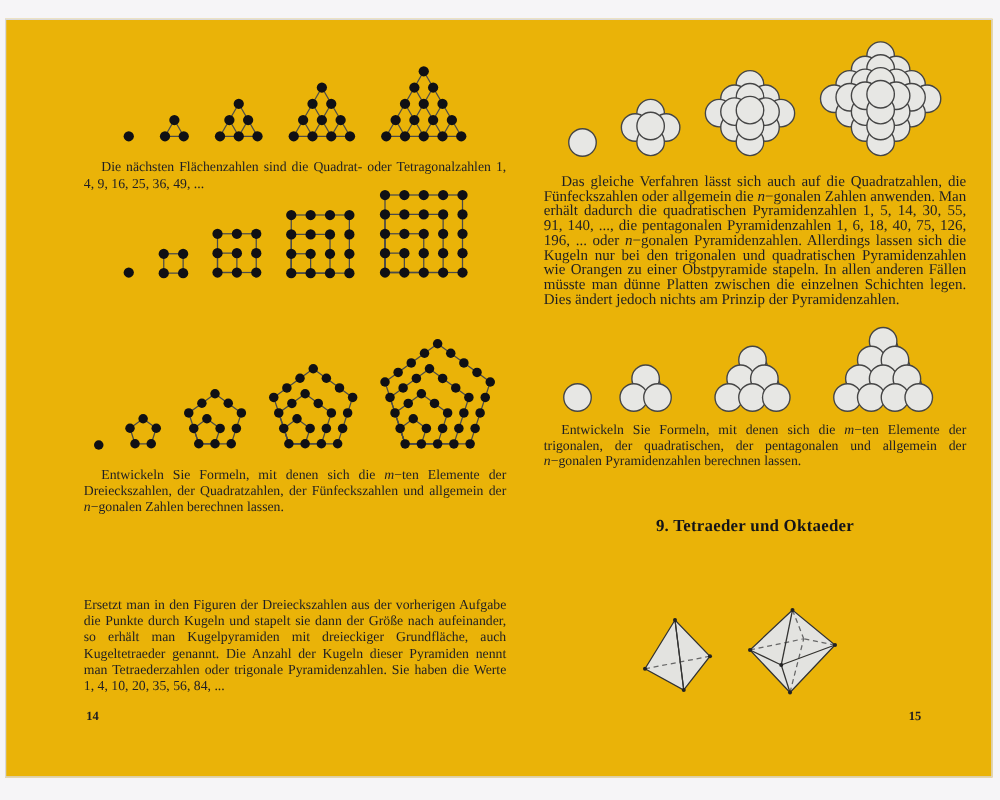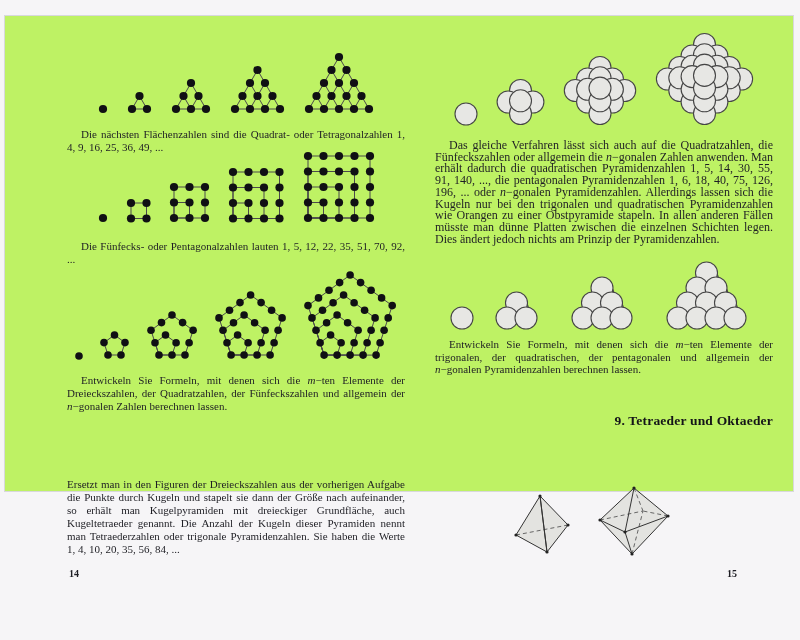--- a/index.html
+++ b/index.html
@@ -1,30 +1,30 @@
 <!DOCTYPE html>
 <html><head>
 <meta charset="utf-8">
 <style>
   html,body{margin:0;padding:0;}
   body{width:800px;height:640px;background:#f6f5f7;overflow:hidden;
        font-family:"Liberation Serif","DejaVu Serif",serif;position:relative;}
-  .book{position:absolute;left:4px;top:15px;width:790px;height:477px;
-        background:#bef264;border:1px solid #d8d8dc;box-sizing:border-box;}
+  .book{position:absolute;left:4px;top:15px;width:790px;height:607px;
+        background:#eab308;border:1px solid #d8d8dc;box-sizing:border-box;}
   .col{position:absolute;top:0;height:100%;width:338px;}
   .col-left{left:62px;}
   .col-right{left:430px;}
   .block{position:absolute;left:0;width:100%;box-sizing:border-box;}
   .figrow{display:flex;align-items:flex-end;justify-content:center;}
   .figrow svg{display:block;}
   p.txt{margin:0;font-size:11px;line-height:13px;text-align:justify;color:#1e1e24;}
   p.tight{font-size:12px;line-height:11.7px;}
   p.cap{line-height:12.8px;}
   .indent{text-indent:14px;}
-  h2.head{margin:0;font-size:13.5px;font-weight:bold;text-align:right;color:#141418;
+  h2.head{margin:0;font-size:13.5px;font-weight:bold;text-align:center;color:#141418;
           letter-spacing:.2px;}
   .pagenum{position:absolute;font-size:10px;color:#1e1e24;font-weight:bold;}
   i{font-style:italic;}
 </style>
 </head>
 <body>
 
 <div class="book">
 
   <div class="col col-left">
@@ -200,21 +200,20 @@
           <circle cx="52.5" cy="21.5" r="4.1" fill="#101014"></circle>
           <circle cx="52.5" cy="6.0" r="4.1" fill="#101014"></circle>
           <circle cx="68.0" cy="68.0" r="4.1" fill="#101014"></circle>
           <circle cx="68.0" cy="52.5" r="4.1" fill="#101014"></circle>
           <circle cx="68.0" cy="37.0" r="4.1" fill="#101014"></circle>
           <circle cx="68.0" cy="21.5" r="4.1" fill="#101014"></circle>
           <circle cx="68.0" cy="6.0" r="4.1" fill="#101014"></circle>
         </svg>
       </div>
 
-    <p class="block txt cap indent" style="top:224px">Die Fünfecks- oder Pentagonalzahlen lauten 1, 5, 12, 22, 35, 51, 70, 92, ...</p>
 
     <div class="block figrow" style="top:258px;height:88px;gap:13px">
         <svg width="12" height="12" viewBox="0 0 12 12">
           <circle cx="6.0" cy="6.0" r="3.8" fill="#101014"></circle>
         </svg>
         <svg width="34" height="33" viewBox="0 0 34 33">
           <polygon points="16.5,6.0 6.0,13.6 10.0,26.0 23.0,26.0 27.0,13.6" fill="none" stroke="#4a4a4a" stroke-width="1"></polygon>
           <circle cx="16.5" cy="6.0" r="3.8" fill="#101014"></circle>
           <circle cx="6.0" cy="13.6" r="3.8" fill="#101014"></circle>
           <circle cx="10.0" cy="26.0" r="3.8" fill="#101014"></circle>

